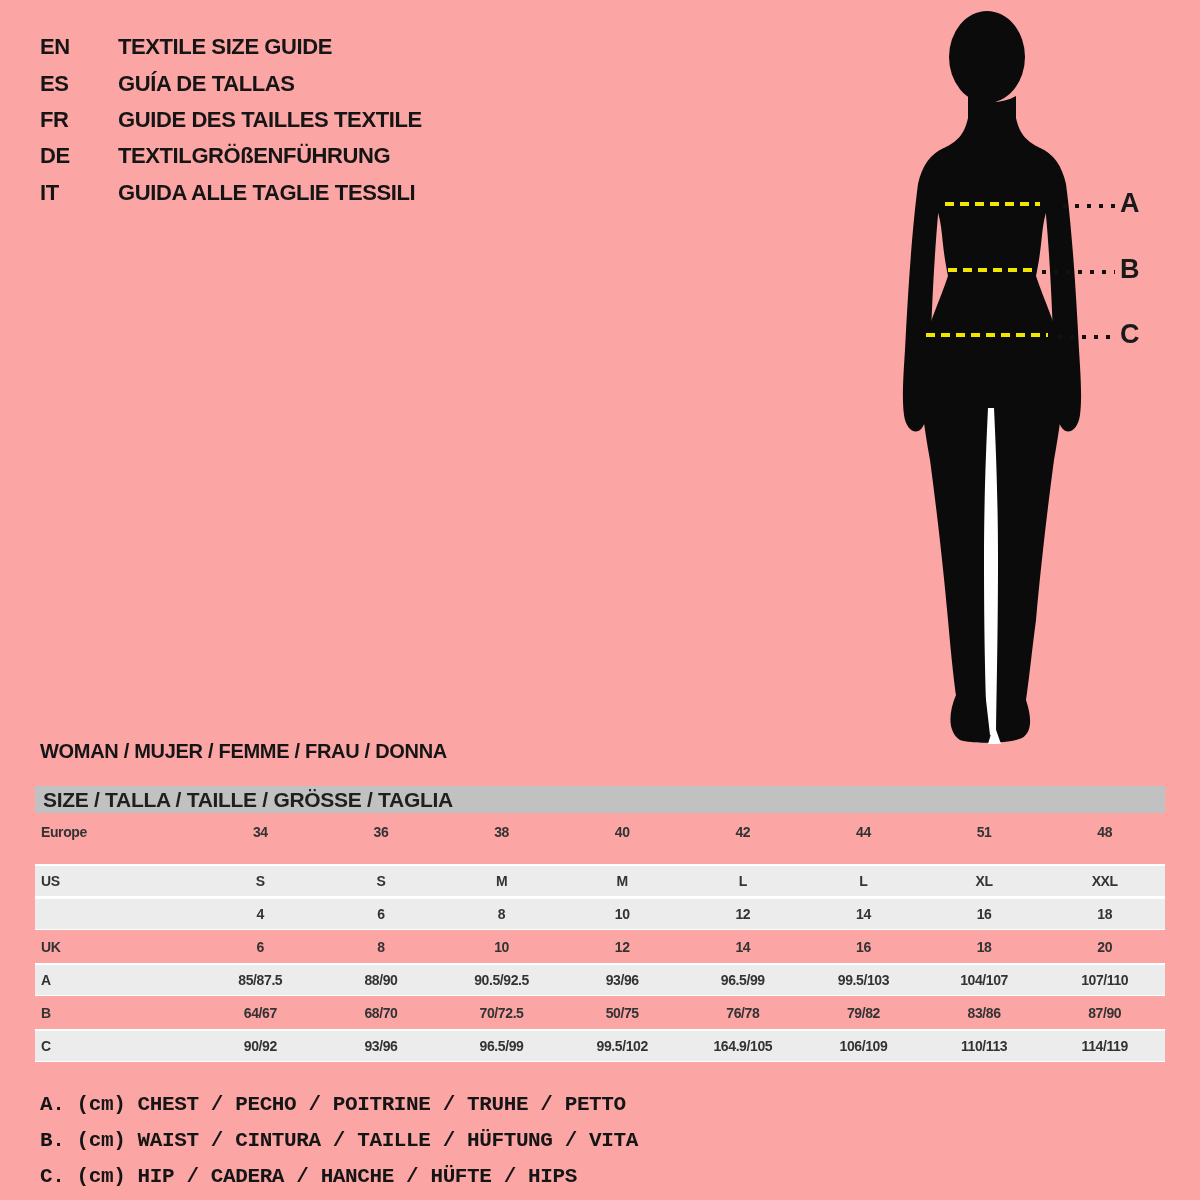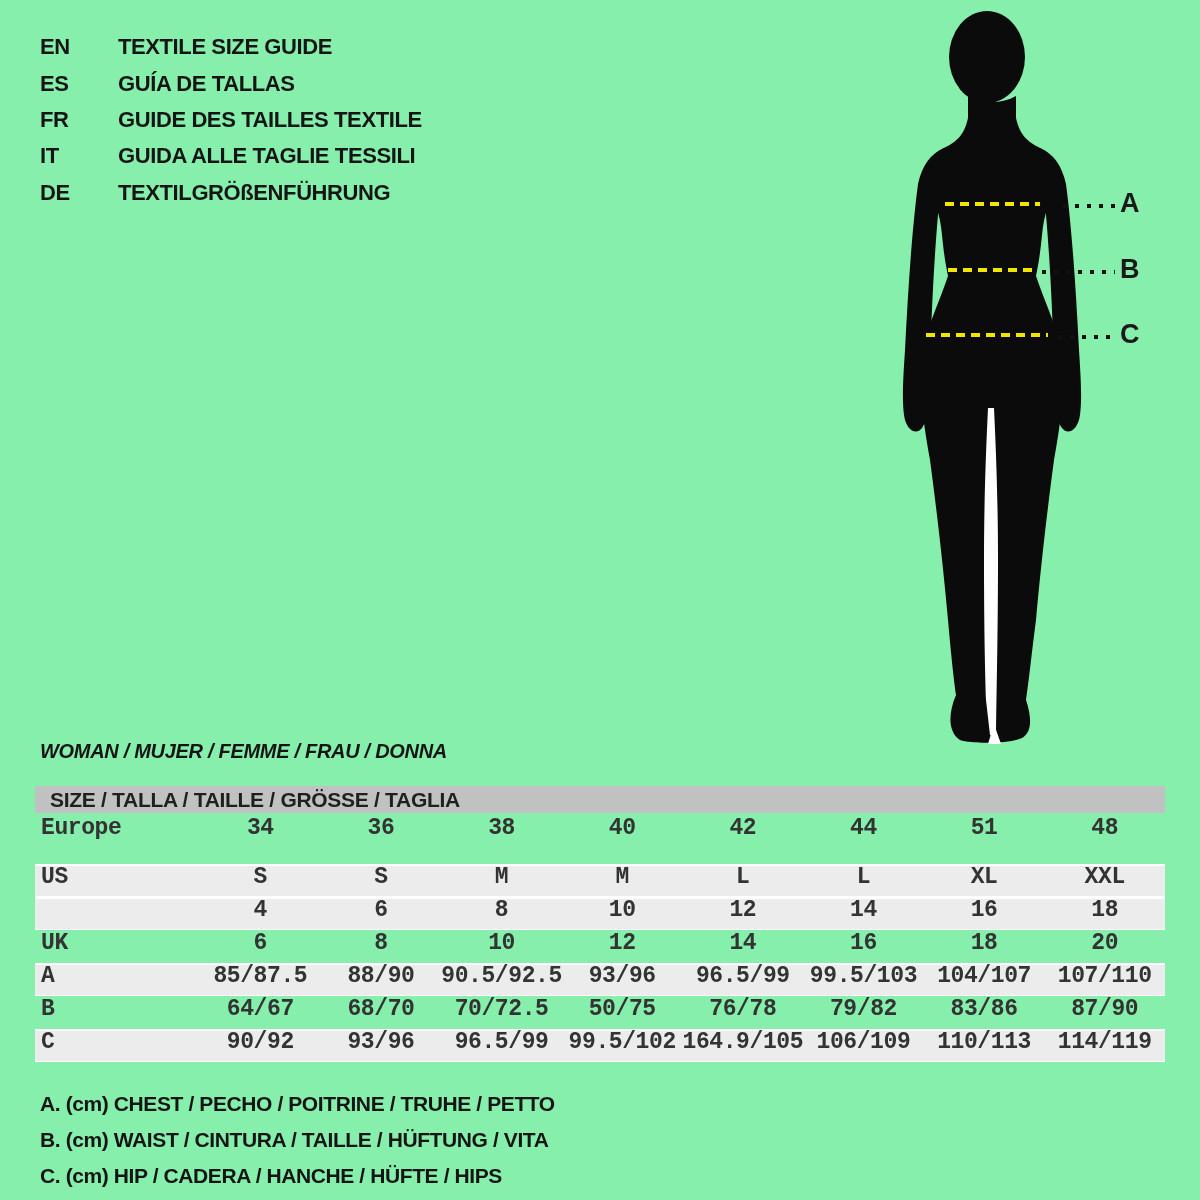--- a/index.html
+++ b/index.html
@@ -1,75 +1,75 @@
 <!DOCTYPE html>
 <html><head>
 <meta charset="utf-8">
 <style>
   html,body{margin:0;padding:0;background:#ffffff;}
   body{width:1200px;height:1200px;font-family:"Liberation Sans",sans-serif;-webkit-font-smoothing:antialiased;}
-  .page{position:relative;width:1200px;height:1200px;background:#86efac;overflow:hidden;}
+  .page{position:relative;width:1200px;height:1200px;background:#fca5a5;overflow:hidden;}
 
   
   .lang-list{position:absolute;left:40px;top:29px;}
   .lang-row{display:flex;height:36.4px;align-items:center;}
   .lang-code,.lang-title{font-weight:bold;font-size:22px;color:#151515;letter-spacing:-0.4px;white-space:nowrap;}
   .lang-code{width:78px;}
 
   
   .figure-wrap{position:absolute;left:0;top:0;width:1200px;height:760px;}
   .figure-svg{position:absolute;left:860px;top:0;width:300px;height:760px;}
   .measure-label{position:absolute;left:1120px;width:40px;text-align:left;
     font-weight:bold;font-size:27px;color:#1a1a1a;}
 
   
   .category-title{position:absolute;left:40px;top:740px;font-weight:bold;font-size:20px;
-    color:#151515;letter-spacing:-0.3px;font-style:italic;}
+    color:#151515;letter-spacing:-0.3px;}
 
   
   .size-table{position:absolute;left:35px;top:786px;width:1130px;}
   .table-header{height:27px;background:#c1c1c1;display:flex;align-items:center;
-    padding-left:15px;font-weight:bold;font-size:21px;color:#1f1f1f;letter-spacing:-0.3px;
+    padding-left:8px;font-weight:bold;font-size:21px;color:#1f1f1f;letter-spacing:-0.3px;
     margin-bottom:2px;}
-  .t-row{display:flex;height:33px;font-weight:bold;font-size:23px;
-    color:#333333;letter-spacing:-0.4px;font-family:Liberation Mono, monospace;}
+  .t-row{display:flex;height:33px;align-items:center;font-weight:bold;font-size:14px;
+    color:#333333;letter-spacing:-0.4px;}
   .t-row.shaded{background:#ececec;box-shadow:inset 0 2px 0 #ffffff, inset 0 -1px 0 #ffffff;}
   .t-label{width:165px;padding-left:6px;box-sizing:border-box;}
   .t-cell{flex:1;text-align:center;}
 
   
   .legend{position:absolute;left:40px;top:1086px;}
   .legend-row{height:36px;display:flex;align-items:center;font-weight:bold;font-size:21px;
-    color:#151515;letter-spacing:-0.4px;white-space:nowrap;}
+    color:#151515;letter-spacing:-0.4px;white-space:nowrap;font-family:Liberation Mono, monospace;}
 </style>
 </head>
 <body>
 
 <div class="page">
 
   <div class="lang-list" id="lang-list">
       <div class="lang-row">
         <span class="lang-code">EN</span>
         <span class="lang-title">TEXTILE SIZE GUIDE</span>
       </div>
       <div class="lang-row">
         <span class="lang-code">ES</span>
         <span class="lang-title">GUÍA DE TALLAS</span>
       </div>
       <div class="lang-row">
         <span class="lang-code">FR</span>
         <span class="lang-title">GUIDE DES TAILLES TEXTILE</span>
       </div>
       <div class="lang-row">
+        <span class="lang-code">DE</span>
+        <span class="lang-title">TEXTILGRÖßENFÜHRUNG</span>
+      </div>
+      <div class="lang-row">
         <span class="lang-code">IT</span>
         <span class="lang-title">GUIDA ALLE TAGLIE TESSILI</span>
-      </div>
-      <div class="lang-row">
-        <span class="lang-code">DE</span>
-        <span class="lang-title">TEXTILGRÖßENFÜHRUNG</span>
       </div>
     </div>
 
   <div class="figure-wrap">
     <svg class="figure-svg" id="figure-svg" viewBox="0 0 300 760" xmlns="http://www.w3.org/2000/svg">
 
       <ellipse class="sil" cx="127" cy="57" rx="38" ry="46" fill="#0b0b0b"></ellipse>
 
       <path class="sil" d="M 108 96
         L 108 118

